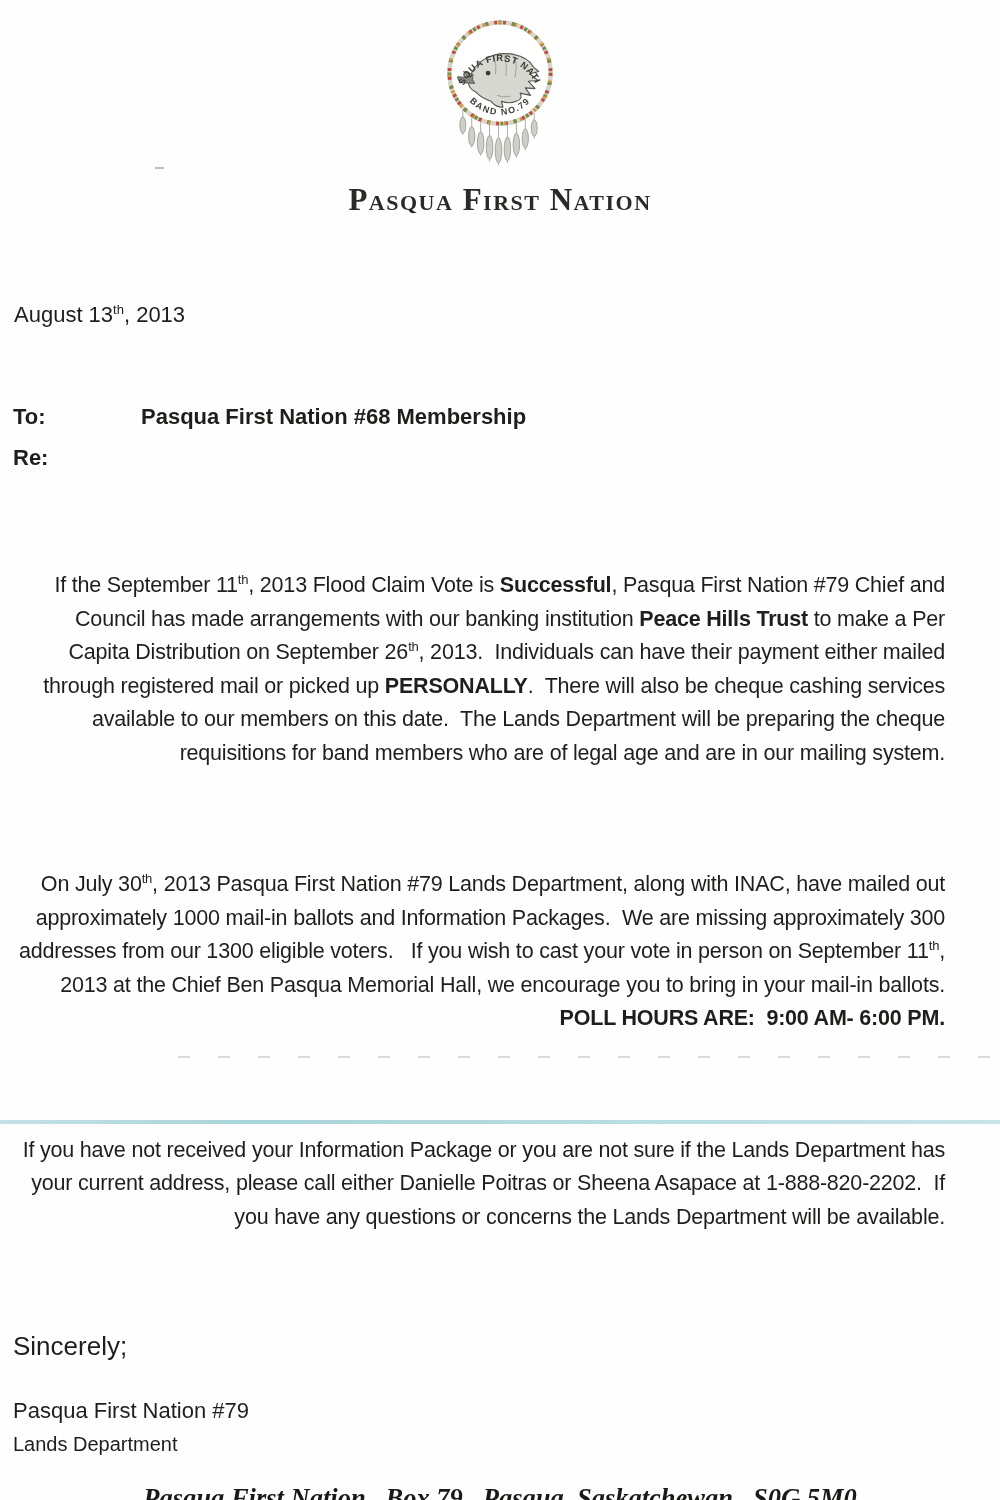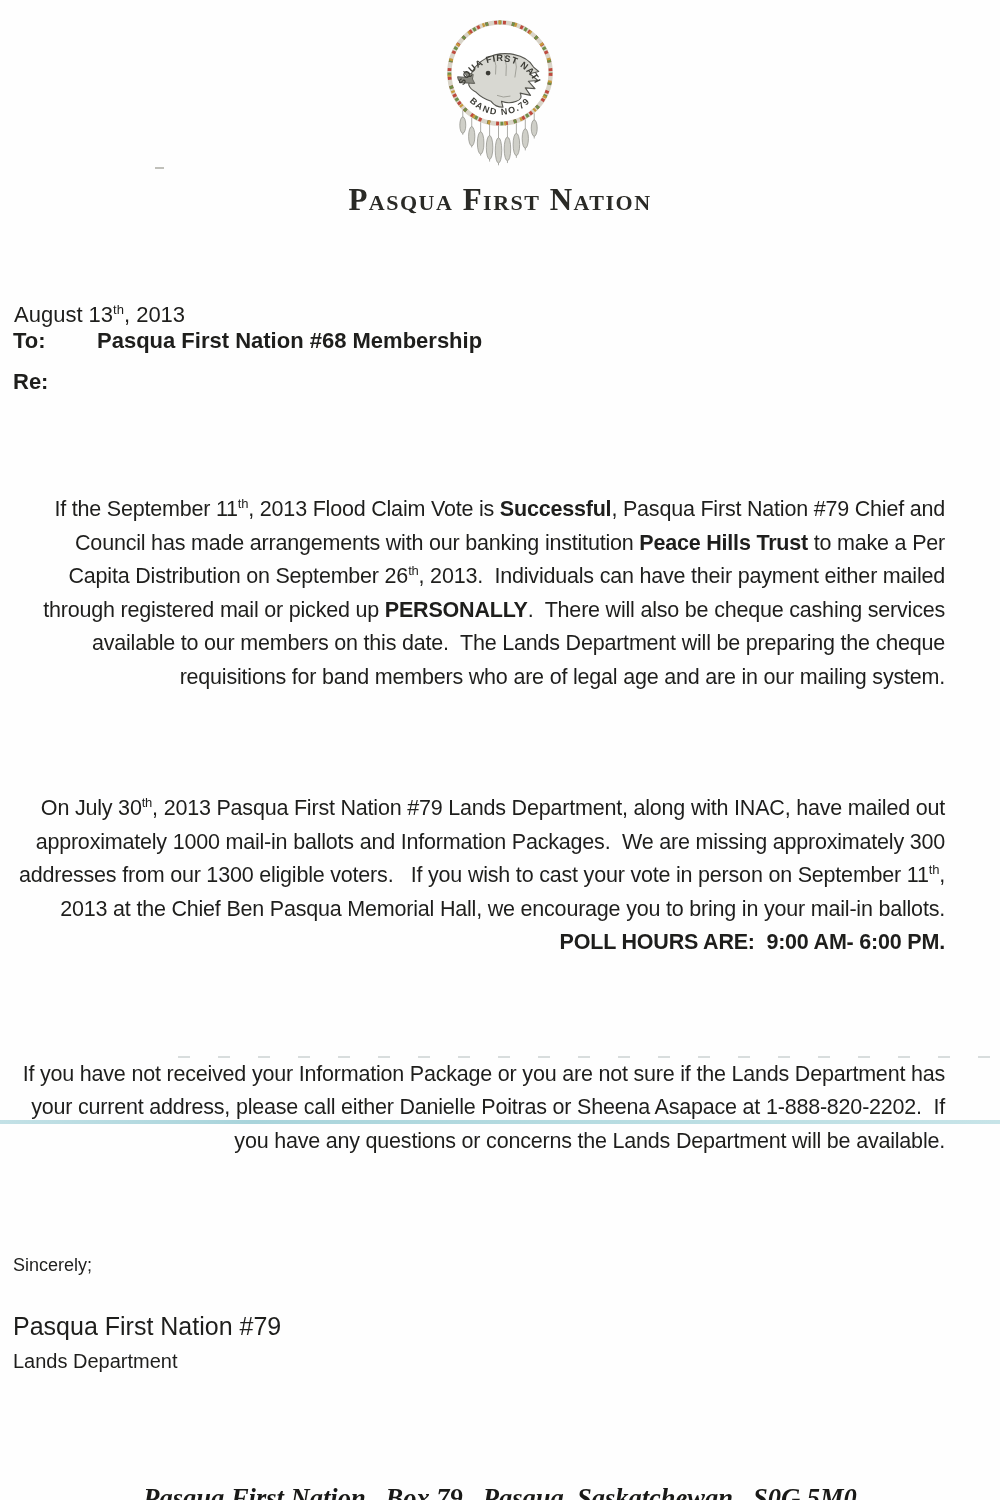--- a/index.html
+++ b/index.html
@@ -22,36 +22,36 @@
     font-size:31px;
     letter-spacing:1.5px;
     color:#2a2a26;
   }
   .date-line{
     margin:84px 0 0 14px;
     font-size:22px;
     white-space:pre-wrap;
   }
   .meta-row{display:flex;margin:0 0 0 13px;font-size:22px;}
-  .meta-row.to{}
+  .meta-row.to{margin-top:76px;gap:44px;}
   .meta-row.re{margin-top:15px;}
   .meta-label{width:84px;font-weight:700;flex:0 0 auto;}
   .meta-value{font-weight:700;}
   .meta-value.underlined{text-decoration:underline;text-decoration-thickness:2px;text-underline-offset:4px;}
   .body-text{
     margin:30px 55px 0 13px;
     font-size:21.5px;
     line-height:33.5px;
     letter-spacing:-0.2px;
     white-space:pre-wrap;
   }
   .body-text p{margin:1px 0 30px 0;text-align:right;}
   sup{font-size:13px;line-height:0;}
-  .salutation{margin:0 0 0 13px;font-size:18px;}
-  .sig-org{margin:36px 0 0 13px;font-size:25px;}
+  .salutation{margin:0 0 0 13px;font-size:26px;}
+  .sig-org{margin:36px 0 0 13px;font-size:22px;}
   .sig-dept{margin:9px 0 0 13px;font-size:20px;}
   .scan-dash-line{
     position:absolute;top:1056px;left:178px;right:4px;height:2px;
     background:repeating-linear-gradient(90deg,#d8dddd 0 12px,transparent 12px 40px);
   }
   .scan-blue-line{
     position:absolute;top:1120px;left:0;right:0;height:4px;
     background:linear-gradient(90deg,#c3e1e6,#a9d4db 25%,#b7dce1 60%,#c7e4e8);
   }
   .scan-tick{

